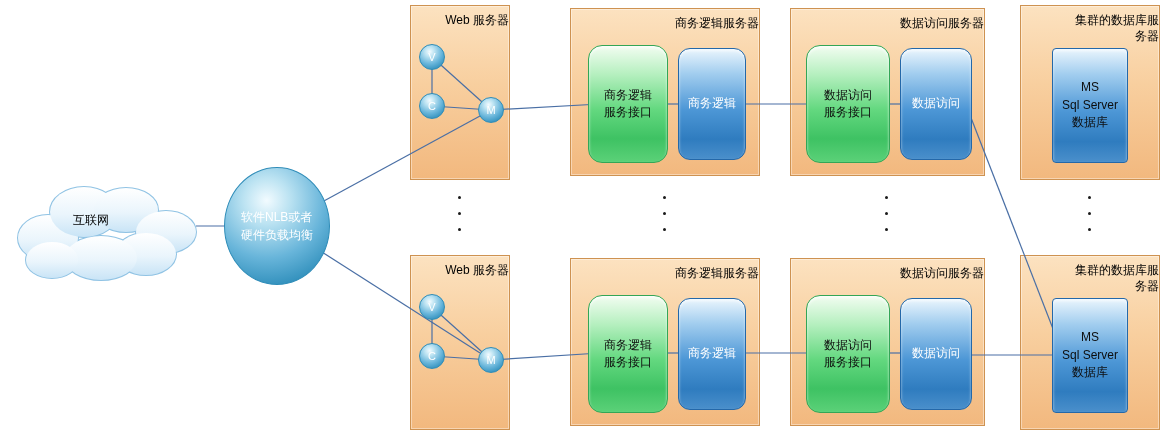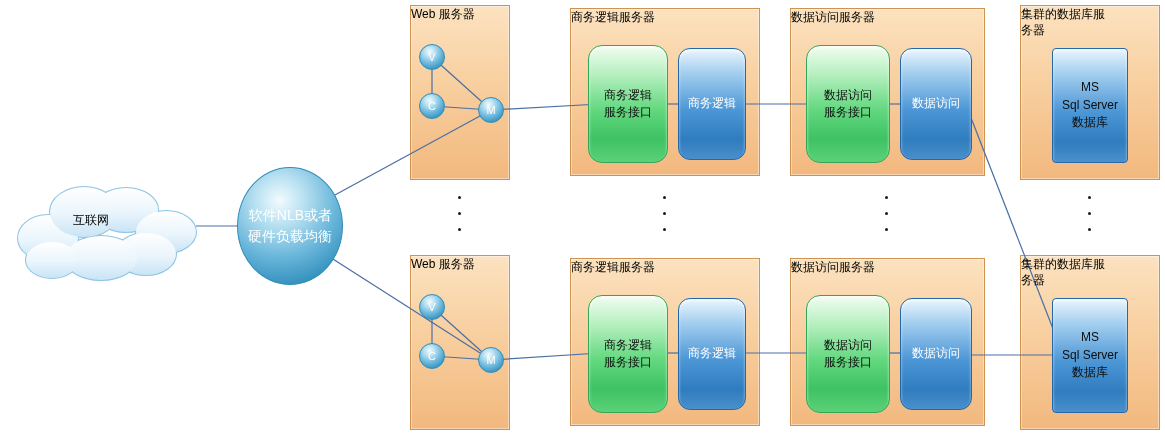--- a/index.html
+++ b/index.html
@@ -10,21 +10,21 @@
   }
   
   .server-box{
     position:absolute;
     background:linear-gradient(180deg,#FCE2C0 0%,#F8CF9F 45%,#F2B87E 100%);
     border:1px solid #CE9251;
     box-shadow:inset 0 0 0 1px rgba(255,255,255,.4);
   }
   .box-title{
     position:relative; z-index:3;
-    padding-top:1px; text-align:left;
+    padding-top:7px; text-align:right;
     font-size:12px; line-height:1.3; color:#000;
     white-space:pre-line;
   }
   
   .pill{
     position:absolute; z-index:3;
     display:flex; align-items:center; justify-content:center;
     text-align:center; font-size:12px; line-height:1.45;
     white-space:pre-line;
   }
@@ -42,22 +42,22 @@
   
   .sphere{
     position:absolute; z-index:3; border-radius:50%;
     display:flex; align-items:center; justify-content:center;
     color:#fff;
     background:radial-gradient(circle at 40% 28%,#F2FBFF 0%,#BCE3F2 22%,#68B5DA 55%,#3391BD 82%,#2A86B2 100%);
     border:1px solid #2E8CB8;
   }
   .node{ width:26px; height:26px; font-size:11px; }
   .lb{
-    left:237px; top:167px; width:106px; height:118px;
-    font-size:14px; line-height:1.5; text-align:right; white-space:pre-line;
+    left:224px; top:167px; width:106px; height:118px;
+    font-size:12px; line-height:1.5; text-align:left; white-space:pre-line;
   }
   
   .cloud{ position:absolute; left:6px; top:172px; width:198px; height:114px; z-index:3; }
   .cloud-label{
     position:absolute; left:20px; top:40px; width:130px;
     text-align:center; font-size:12px; color:#000; white-space:pre-line;
   }
   
   .connectors{ position:absolute; inset:0; z-index:2; pointer-events:none; }
   .connectors line{ stroke:#4A6FA5; stroke-width:1.2; }

